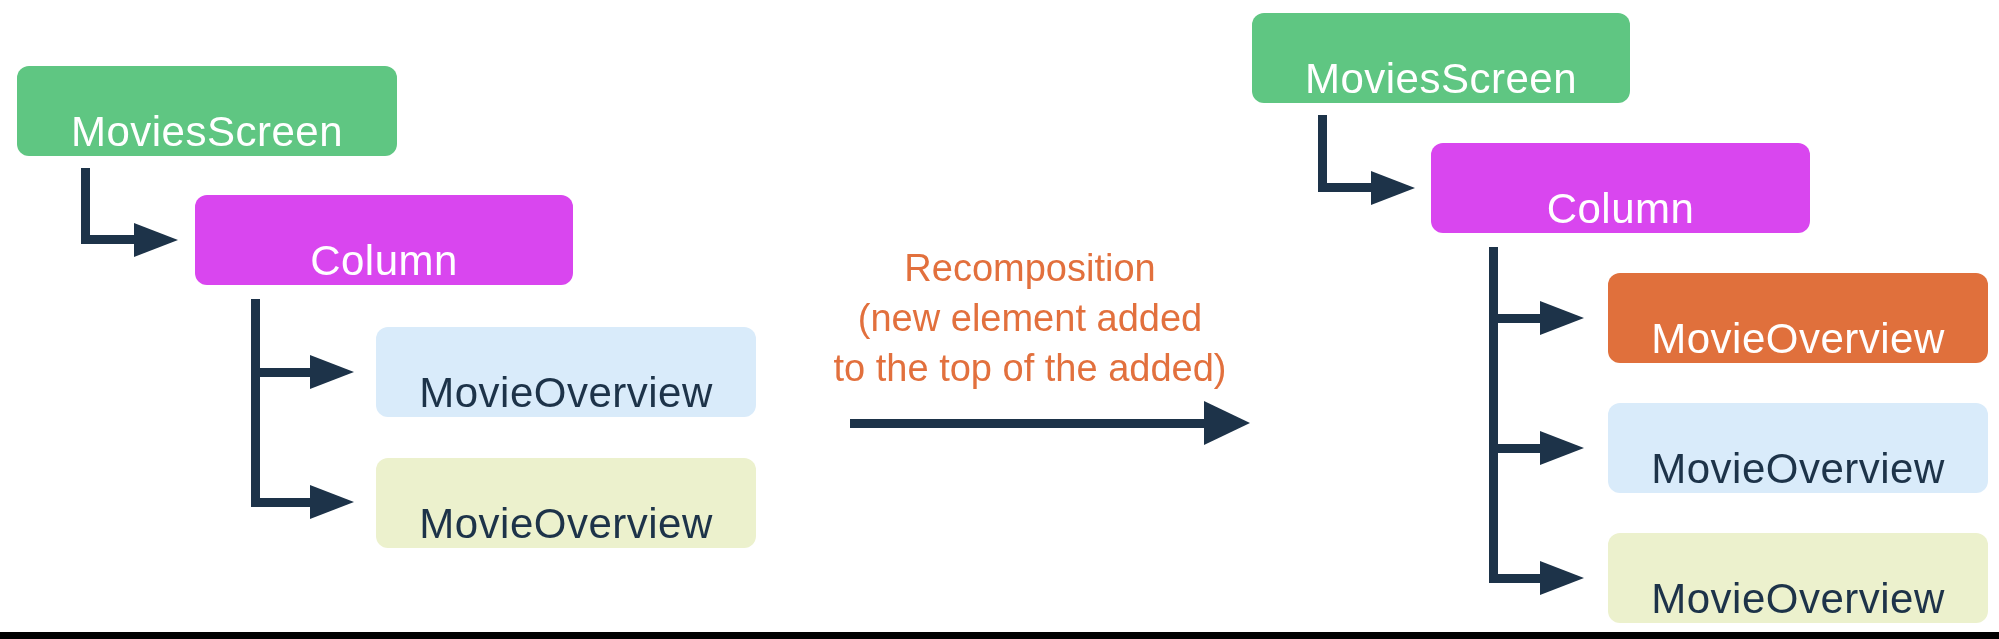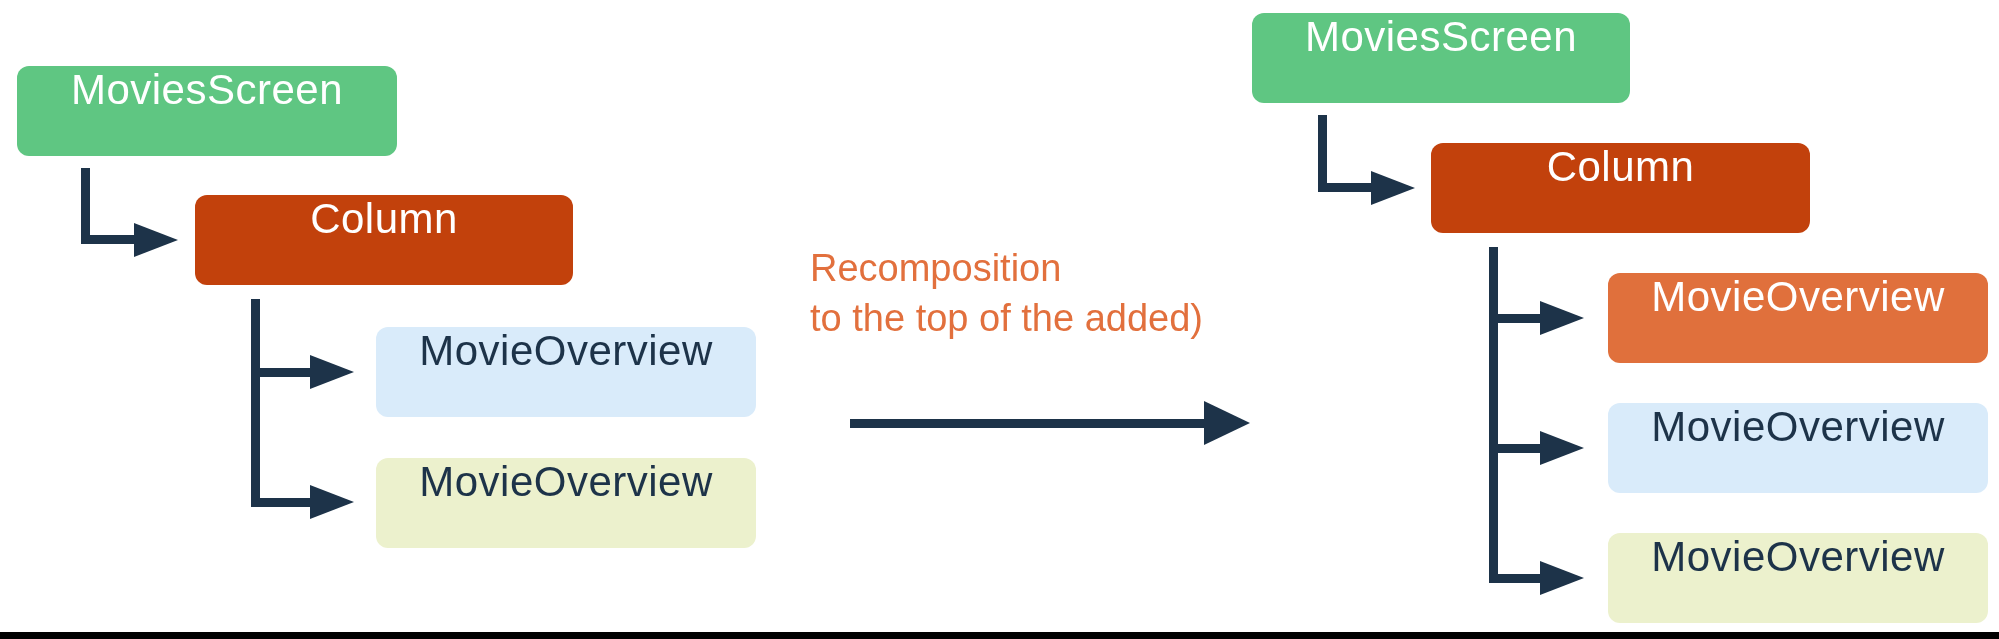--- a/index.html
+++ b/index.html
@@ -8,29 +8,29 @@
     width: 1999px;
     height: 639px;
     background: #ffffff;
     overflow: hidden;
     font-family: "Liberation Sans", sans-serif;
   }
   .node {
     position: absolute;
     border-radius: 12px;
     display: flex;
-    align-items: flex-start;
+    align-items: flex-end;
     justify-content: center;
     font-size: 42px;
     font-weight: 500;
     letter-spacing: 0.5px;
     white-space: nowrap;
   }
   .node.green  { background: #5fc682; color: #ffffff; }
-  .node.blue   { background: #c2410c; color: #ffffff; }
+  .node.blue   { background: #d946ef; color: #ffffff; }
   .node.lblue  { background: #d9ebfa; color: #1d3349; }
   .node.pyellow{ background: #ecf1cd; color: #1d3349; }
   .node.orange { background: #e0703c; color: #ffffff; }
 
   .line { position: absolute; background: #1d3349; }
 
   .tri-right {
     position: absolute;
     width: 0; height: 0;
     border-top: 17px solid transparent;
@@ -41,21 +41,21 @@
     border-top-width: 22px;
     border-bottom-width: 22px;
     border-left-width: 46px;
   }
 
   .annotation {
     position: absolute;
     left: 810px;
     top: 243px;
     width: 440px;
-    text-align: left;
+    text-align: center;
     color: #e2703d;
     font-size: 38px;
     font-weight: 500;
     line-height: 50px;
   }
   .annotation span { display: block; }
 
   .bottom-bar {
     position: absolute;
     left: 0; top: 632px;
@@ -89,20 +89,21 @@
   </div>
 
   <div class="line" style="left:251px; top:498px; width:60px; height:9px;"></div>
   <div class="tri-right" style="left:310px; top:485px;"></div>
   <div class="node pyellow" style="left:376px; top:458px; width:380px; height:90px;">
     <span>MovieOverview</span>
   </div>
 
   <div class="annotation">
     <span>Recomposition</span>
+    <span>(new element added</span>
     <span>to the top of the added)</span>
   </div>
 
   <div class="line" style="left:850px; top:419px; width:356px; height:9px;"></div>
   <div class="tri-right big" style="left:1204px; top:401px;"></div>
 
   <div class="node green" style="left:1252px; top:13px; width:378px; height:90px;">
     <span>MoviesScreen</span>
   </div>
 

